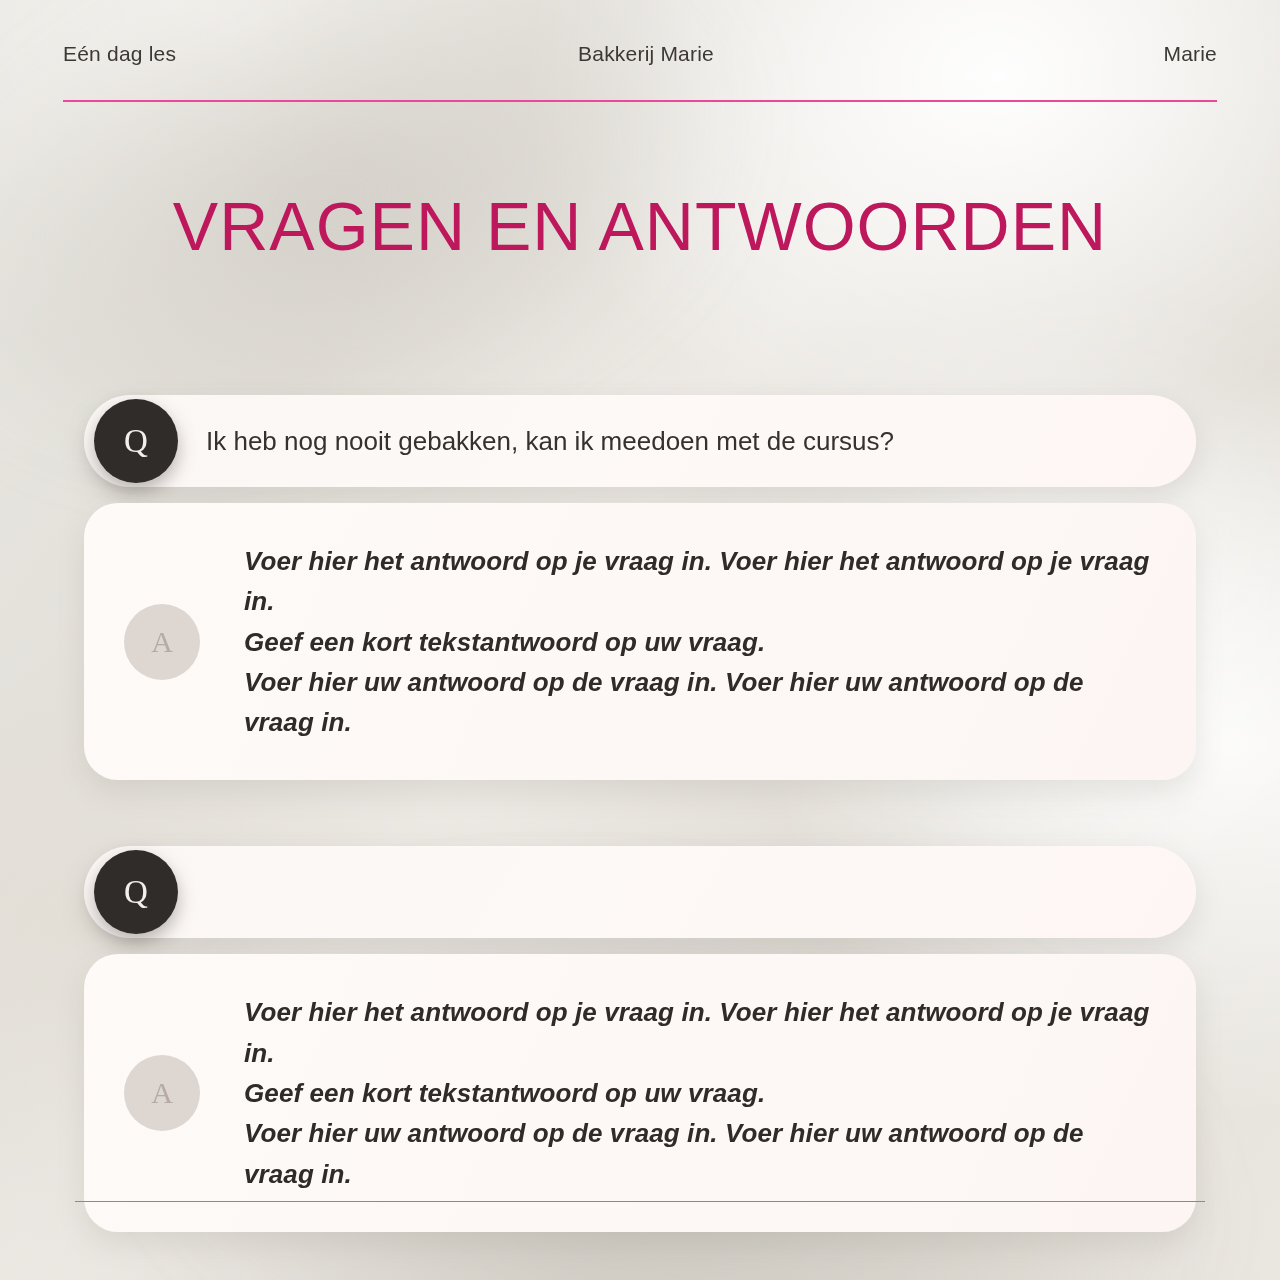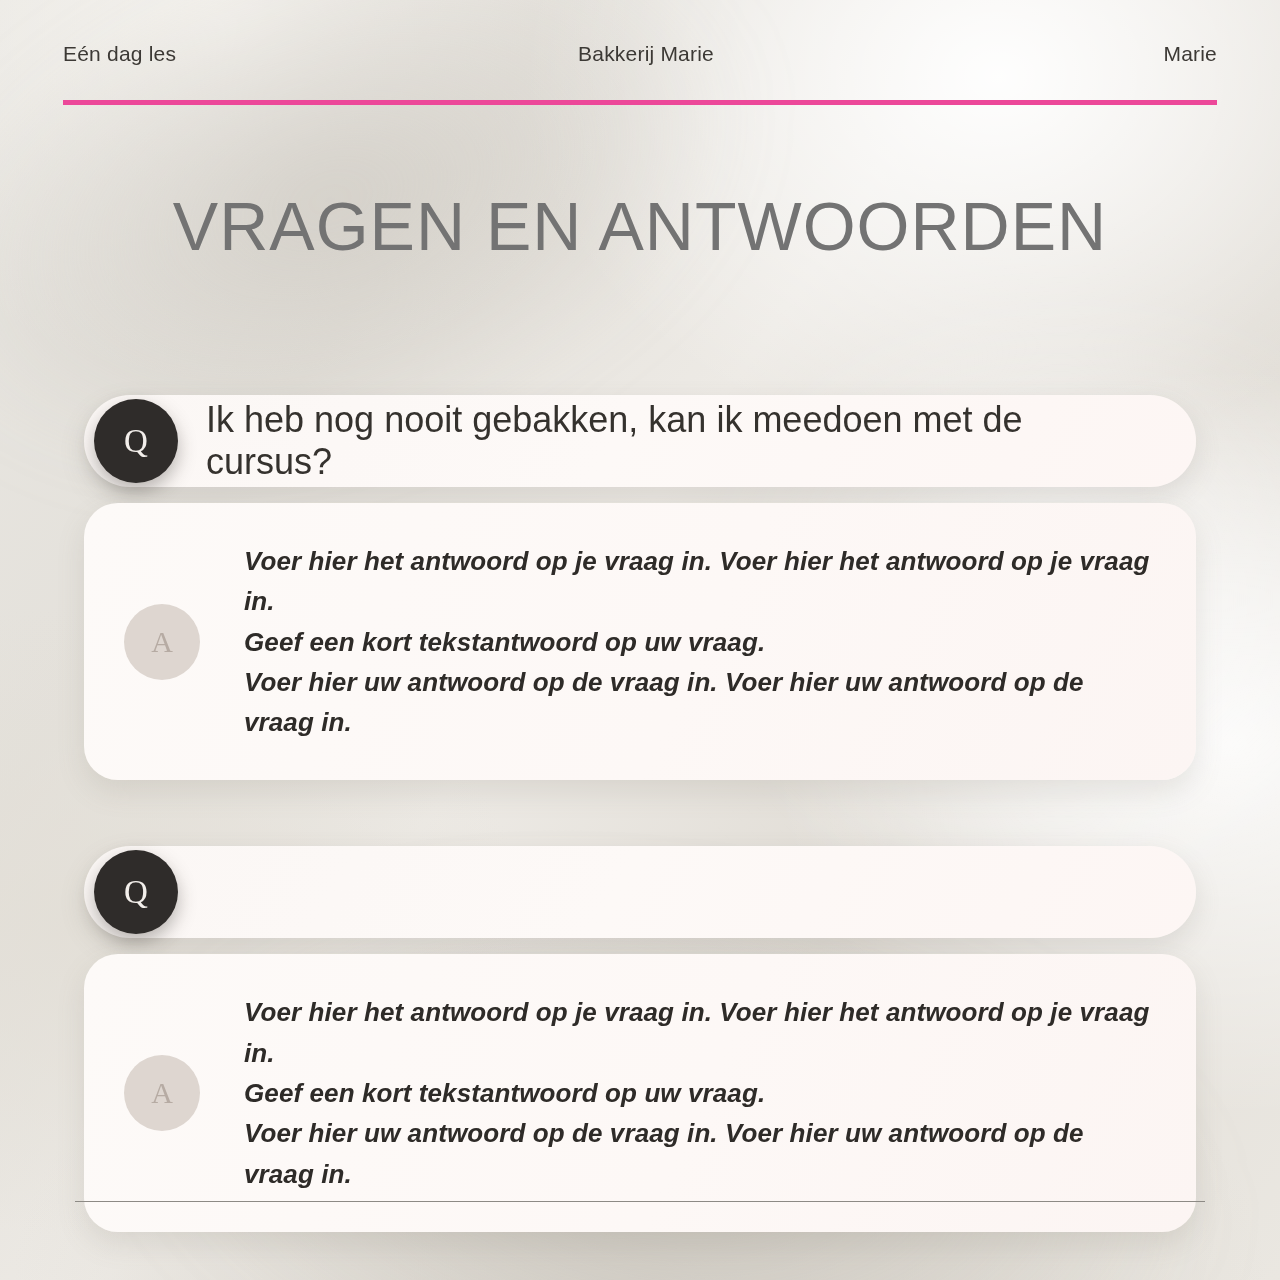--- a/index.html
+++ b/index.html
@@ -61,21 +61,21 @@
   
   .header {
     position: absolute;
     left: 63px;
     right: 63px;
     top: 42px;
     height: 58px;
     display: flex;
     align-items: flex-start;
     justify-content: space-between;
-    border-bottom: 5px solid #ec4899;
+    border-bottom: 2px solid #ec4899;
     color: #3c3935;
     font-size: 21px;
     letter-spacing: 0.2px;
   }
   .header-left { flex: 0 0 auto; }
   .header-center {
     position: absolute;
     left: 12px; right: 0;
     text-align: center;
   }
@@ -84,21 +84,21 @@
   
   .title {
     position: absolute;
     top: 192px;
     left: 0;
     right: 0;
     text-align: center;
     font-size: 68px;
     line-height: 1;
     letter-spacing: 1px;
-    color: #737373;
+    color: #be185d;
     font-weight: 400;
   }
 
   
   .faq {
     position: absolute;
     left: 84px;
     right: 84px;
     top: 395px;
   }
@@ -134,21 +134,21 @@
     box-shadow: 0 8px 18px rgba(60,55,50,0.35);
   }
   .q-text {
     position: absolute;
     left: 122px;
     right: 40px;
     top: 0;
     height: 92px;
     display: flex;
     align-items: center;
-    font-size: 36px;
+    font-size: 26px;
     color: #35322e;
   }
 
   .a-card {
     position: relative;
     margin-top: 16px;
     border-radius: 34px;
     background: linear-gradient(115deg, #fdfaf8 0%, #fdf8f6 55%, #fcf5f3 100%);
     box-shadow: 0 12px 28px rgba(120,112,104,0.15);
     padding: 38px 36px 38px 160px;

